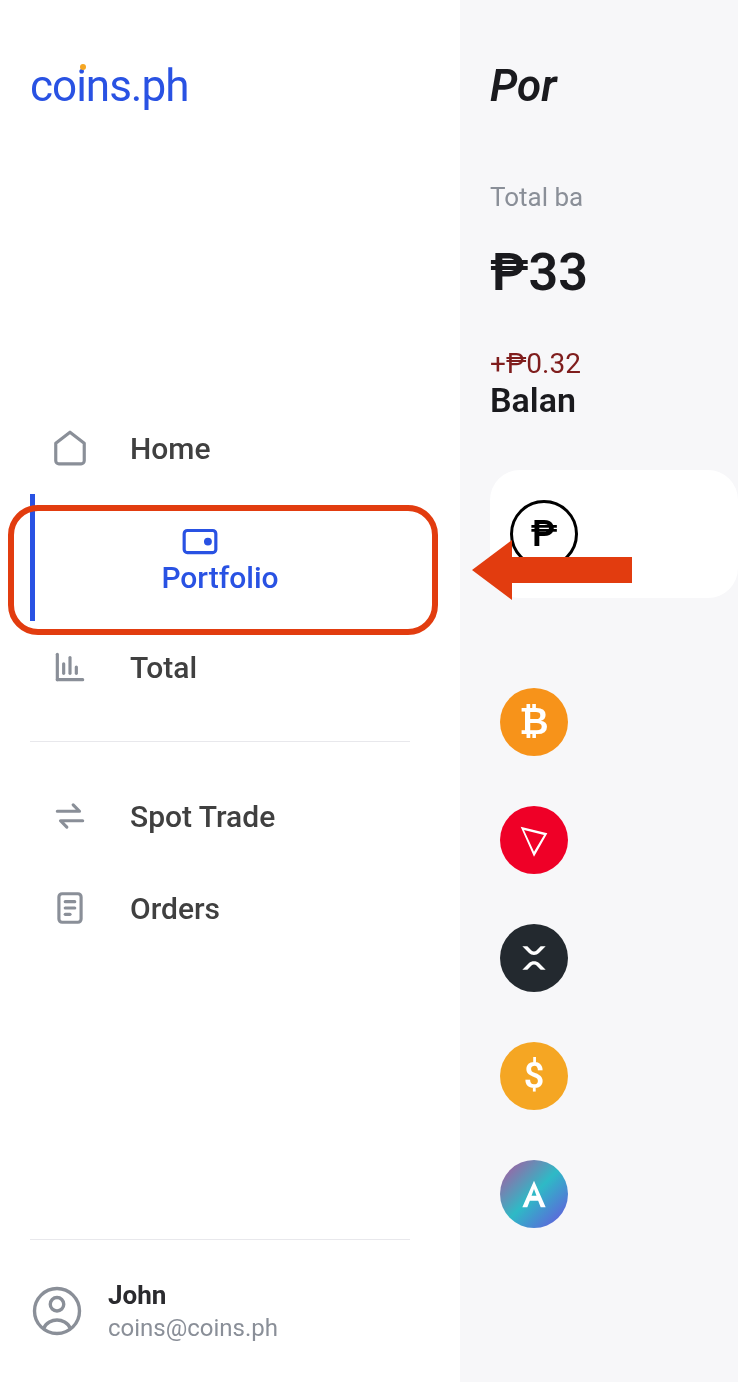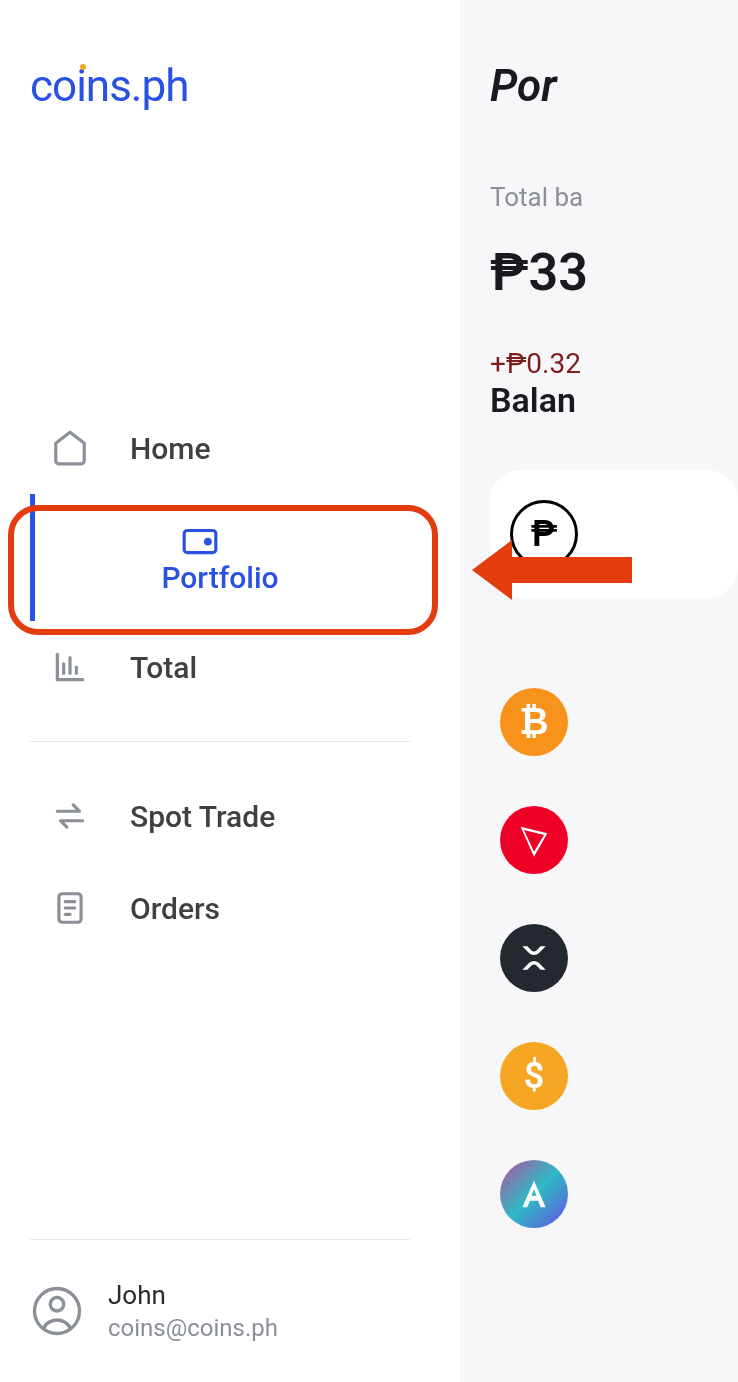--- a/index.html
+++ b/index.html
@@ -105,21 +105,21 @@
       display: flex;
       align-items: center;
     }
     .user-avatar {
       width: 54px;
       height: 54px;
       margin-right: 24px;
     }
     .user-info .name {
       font-size: 26px;
-      font-weight: 400;
+      font-weight: 700;
       color: #2a2a2e;
     }
     .user-info .email {
       font-size: 24px;
       color: #8a8f98;
       margin-top: 4px;
     }
     .page-title {
       font-size: 44px;
       font-weight: 600;

